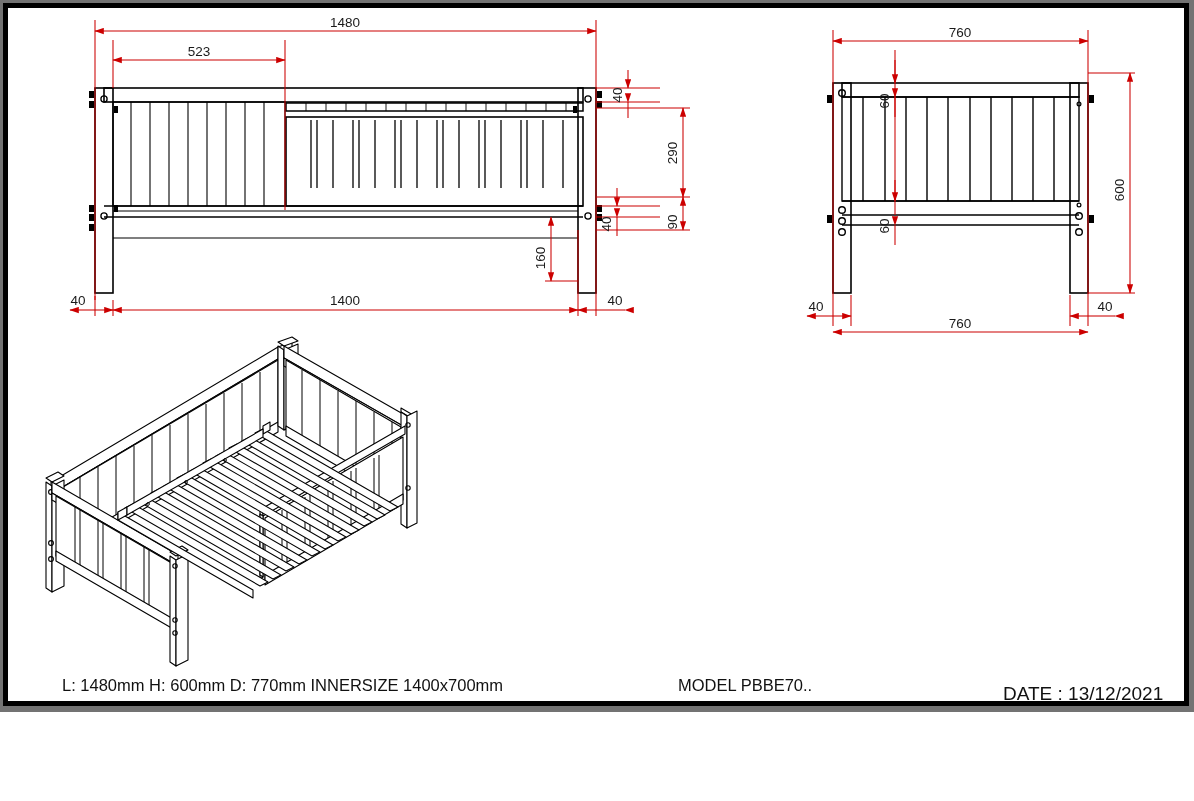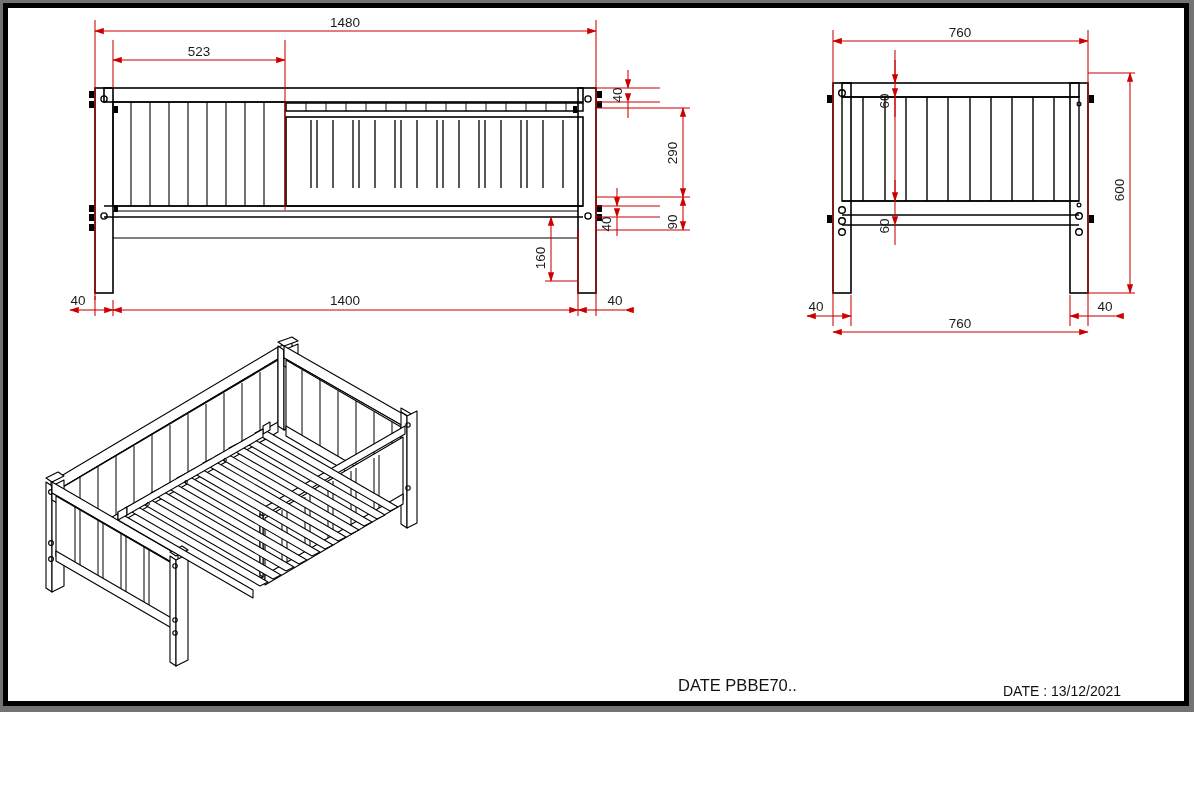--- a/index.html
+++ b/index.html
@@ -14,21 +14,21 @@
   
   .canvas{position:absolute;left:0;top:0;}
 
   
   #legal{position:absolute;left:0;top:712px;width:1194px;height:89px;background:#fff;}
 
   
   .caption{position:absolute;font-size:16.5px;color:#111;white-space:nowrap;font-family:"Liberation Sans",sans-serif;}
   #cap-dims{left:62px;top:676px;}
   #cap-model{left:678px;top:676px;}
-  #cap-date{left:1003px;top:683px;font-size:14px;}
+  #cap-date{left:1003px;top:683px;font-size:19px;}
 
   
   text{font-family:"Liberation Sans",sans-serif;}
 </style>
 </head>
 <body>
 
 <div id="sheet">
 
   <div id="frame"></div>
@@ -395,21 +395,22 @@
       </g>
 
       <g fill="none" stroke-width="0.9">
         <circle cx="128" cy="174" r="1.4"></circle>
         <circle cx="166" cy="152" r="1.4"></circle>
         <circle cx="205" cy="130" r="1.4"></circle>
       </g>
     </g>
   </svg>
 
-  <div class="caption" id="cap-model">DATE PBBE70..</div>
+  <div class="caption" id="cap-dims">L: 1480mm H: 600mm D: 770mm INNERSIZE 1400x700mm</div>
+  <div class="caption" id="cap-model">MODEL PBBE70..</div>
   <div class="caption" id="cap-date">DATE : 13/12/2021</div>
 
   <div id="legal">
 
     
 
     
 
     
   </div>

